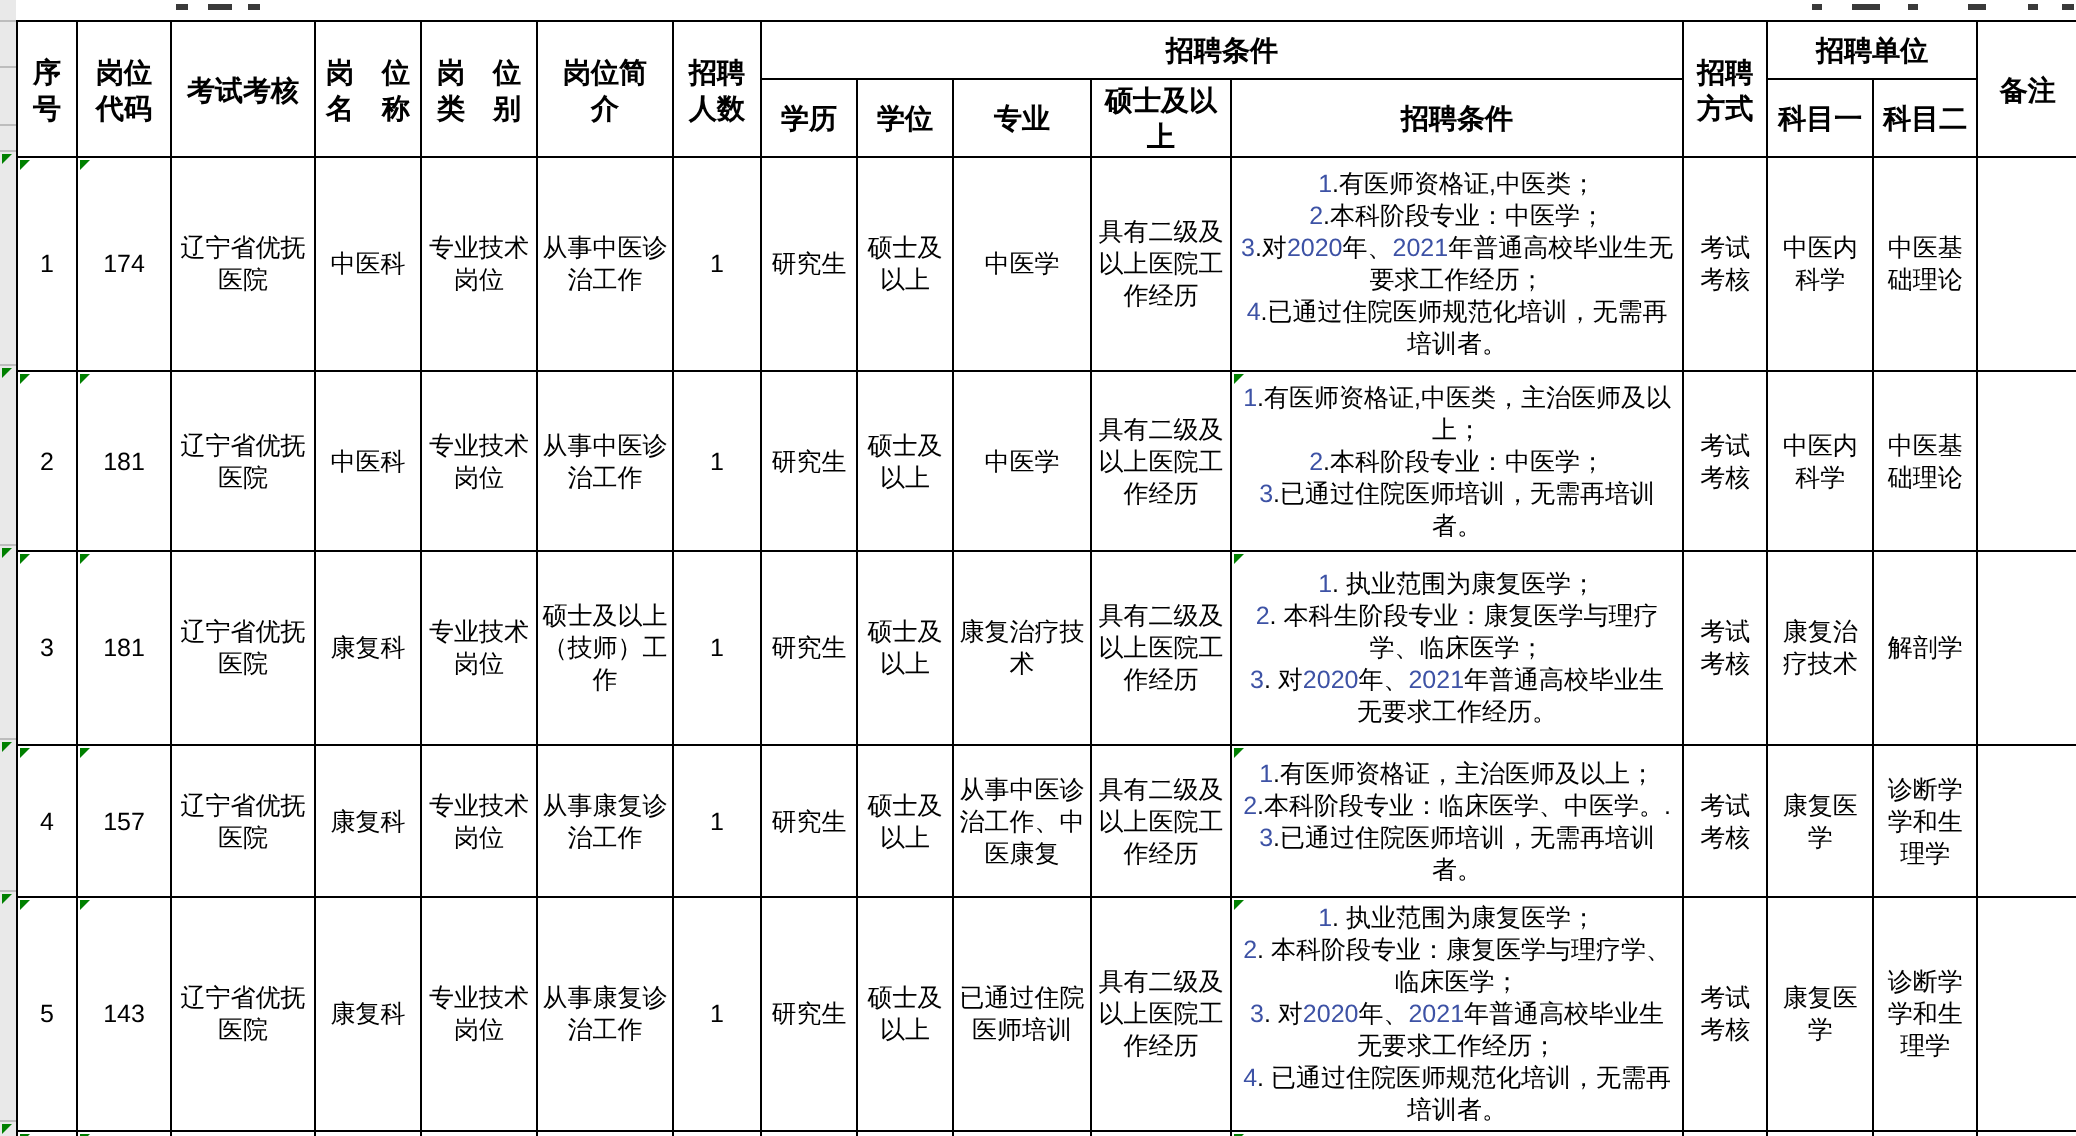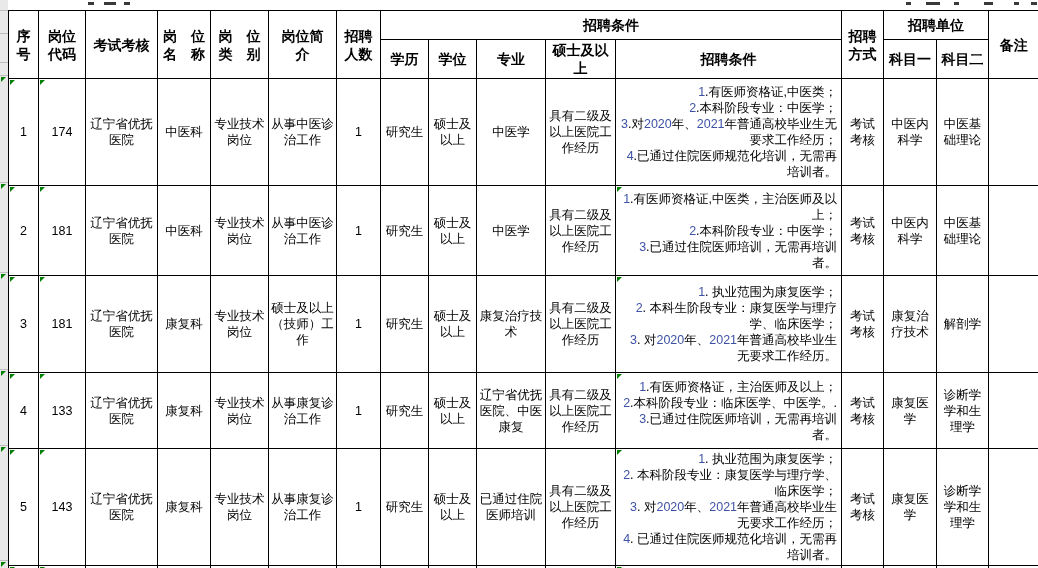--- a/index.html
+++ b/index.html
@@ -14,21 +14,21 @@
   
   .rm{position:absolute;top:2px;height:3px;background:#3a3a3a;}
   
   table.sheet{position:absolute;left:8px;top:10px;width:1030px;border-collapse:collapse;table-layout:fixed;}
   td{
     border:1px solid #000;padding:1px 2px;text-align:center;vertical-align:middle;
     font-size:12.5px;line-height:16px;word-break:break-all;white-space:pre-line;
     position:relative;overflow:hidden;
   }
   td.hd{font-weight:bold;font-size:14px;line-height:18px;}
-  td.other{text-align:right;padding:2px 4px;margin-top:48px;}
+  td.other{text-align:center;padding:2px 4px;margin-top:48px;}
   td.lastcol{border-right:none;}
   tr.cutrow td{border-bottom:none;}
   .num{color:var(--digit);}
   .tri{position:absolute;top:1px;left:1px;width:0;height:0;
        border-top:5px solid var(--tri);border-right:5px solid transparent;}
   .stri{position:absolute;left:1px;width:0;height:0;
        border-top:5px solid var(--tri);border-right:5px solid transparent;}
 </style>
 </head>
 <body>
@@ -174,29 +174,29 @@
 <span class="num">2</span>. 本科生阶段专业：康复医学与理疗学、临床医学；
 <span class="num">3</span>. 对<span class="num">2020</span>年、<span class="num">2021</span>年普通高校毕业生无要求工作经历。</span></td>
       <td>考试考核</td>
       <td>康复治疗技术</td>
       <td>解剖学</td>
       <td class="lastcol"></td>
     </tr>
 
     <tr style="height:76px">
       <td><i class="tri"></i><span>4</span></td>
-      <td><i class="tri"></i><span>133</span></td>
+      <td><i class="tri"></i><span>157</span></td>
       <td>辽宁省优抚医院</td>
       <td>康复科</td>
       <td>专业技术岗位</td>
       <td>从事康复诊治工作</td>
       <td>1</td>
       <td>研究生</td>
       <td>硕士及以上</td>
-      <td>辽宁省优抚医院、中医康复</td>
+      <td>从事中医诊治工作、中医康复</td>
       <td>具有二级及以上医院工作经历</td>
       <td class="other"><i class="tri"></i><span><span class="num">1</span>.有医师资格证，主治医师及以上；
 <span class="num">2</span>.本科阶段专业：临床医学、中医学。.
 <span class="num">3</span>.已通过住院医师培训，无需再培训者。</span></td>
       <td>考试考核</td>
       <td>康复医学</td>
       <td>诊断学学和生理学</td>
       <td class="lastcol"></td>
     </tr>
 

